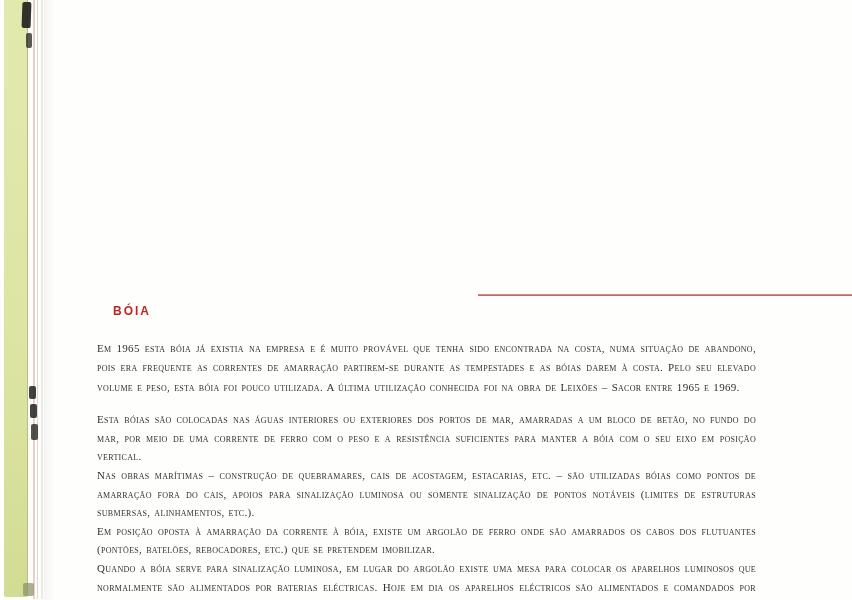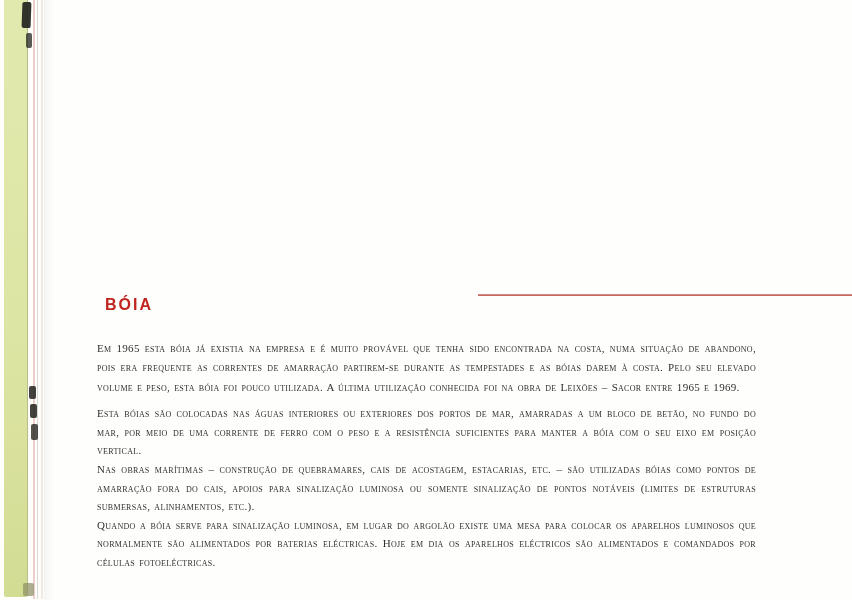--- a/index.html
+++ b/index.html
@@ -36,24 +36,24 @@
   .ink.m1 { left: 22px; top: 2px;  width: 9px;  height: 26px; opacity: .92; transform: rotate(2deg); }
   .ink.m2 { left: 26px; top: 33px; width: 6px;  height: 15px; opacity: .75; }
   .ink.m3 { left: 29px; top: 386px; width: 7px; height: 13px; opacity: .85; }
   .ink.m4 { left: 30px; top: 404px; width: 7px; height: 14px; opacity: .85; }
   .ink.m5 { left: 31px; top: 424px; width: 7px; height: 16px; opacity: .78; }
   .ink.m6 { left: 23px; top: 583px; width: 11px; height: 13px; background: #8a8d62; opacity: .7; }
 
   
   .title-row { position: absolute; left: 97px; right: 0; top: 288px; height: 16px; }
   .title {
-    margin: 8px;
+    margin: 16px;
     display: inline-block;
     font-family: "Liberation Sans", sans-serif;
-    font-size: 16px;
+    font-size: 12px;
     font-weight: 700;
     letter-spacing: 2px;
     color: var(--accent-red, #c1251f);
   }
   .rule {
     position: absolute;
     left: 381px; right: 0; top: 6px; height: 2px;
     background: linear-gradient(180deg, #d99a93, var(--rule-red, #c05a52));
   }
 
@@ -64,21 +64,21 @@
     color: var(--text-ink, #30302e);
     font-family: "Liberation Serif", serif;
     font-variant: small-caps;
     font-size: 11px;
     letter-spacing: 0.3px;
     word-spacing: 1px;
     text-align: justify;
     hyphens: none;
   }
   .p { margin: 0; line-height: 19.4px; }
-  .p.lead { margin-bottom: 7px; }
+  .p.lead { margin-bottom: 13px; }
   .group .p { line-height: 18.6px; }
 </style>
 </head>
 <body>
 
 <div class="sheet">
 
   <div class="binding">
     <div class="green-strip"></div>
     <div class="edge-line e1"></div>
@@ -96,17 +96,18 @@
   <header class="title-row">
     <h1 class="title">BÓIA</h1>
     <div class="rule"></div>
   </header>
 
   <main class="body">
     <p class="p lead">Em 1965 esta bóia já existia na empresa e é muito provável que tenha sido encontrada na costa, numa situação de abandono, pois era frequente as correntes de amarração partirem-se durante as tempestades e as bóias darem à costa. Pelo seu elevado volume e peso, esta bóia foi pouco utilizada. A última utilização conhecida foi na obra de Leixões – Sacor entre 1965 e 1969.</p>
     <div class="group">
       <p class="p">Esta bóias são colocadas nas águas interiores ou exteriores dos portos de mar, amarradas a um bloco de betão, no fundo do mar, por meio de uma corrente de ferro com o peso e a resistência suficientes para manter a bóia com o seu eixo em posição vertical.</p>
       <p class="p">Nas obras marítimas – construção de quebramares, cais de acostagem, estacarias, etc. – são utilizadas bóias como pontos de amarração fora do cais, apoios para sinalização luminosa ou somente sinalização de pontos notáveis (limites de estruturas submersas, alinhamentos, etc.).</p>
+      <p class="p">Em posição oposta à amarração da corrente à bóia, existe um argolão de ferro onde são amarrados os cabos dos flutuantes (pontões, batelões, rebocadores, etc.) que se pretendem imobilizar.</p>
       <p class="p">Quando a bóia serve para sinalização luminosa, em lugar do argolão existe uma mesa para colocar os aparelhos luminosos que normalmente são alimentados por baterias eléctricas. Hoje em dia os aparelhos eléctricos são alimentados e comandados por células fotoeléctricas.</p>
     </div>
   </main>
 
 </div>
 
 </body></html>

